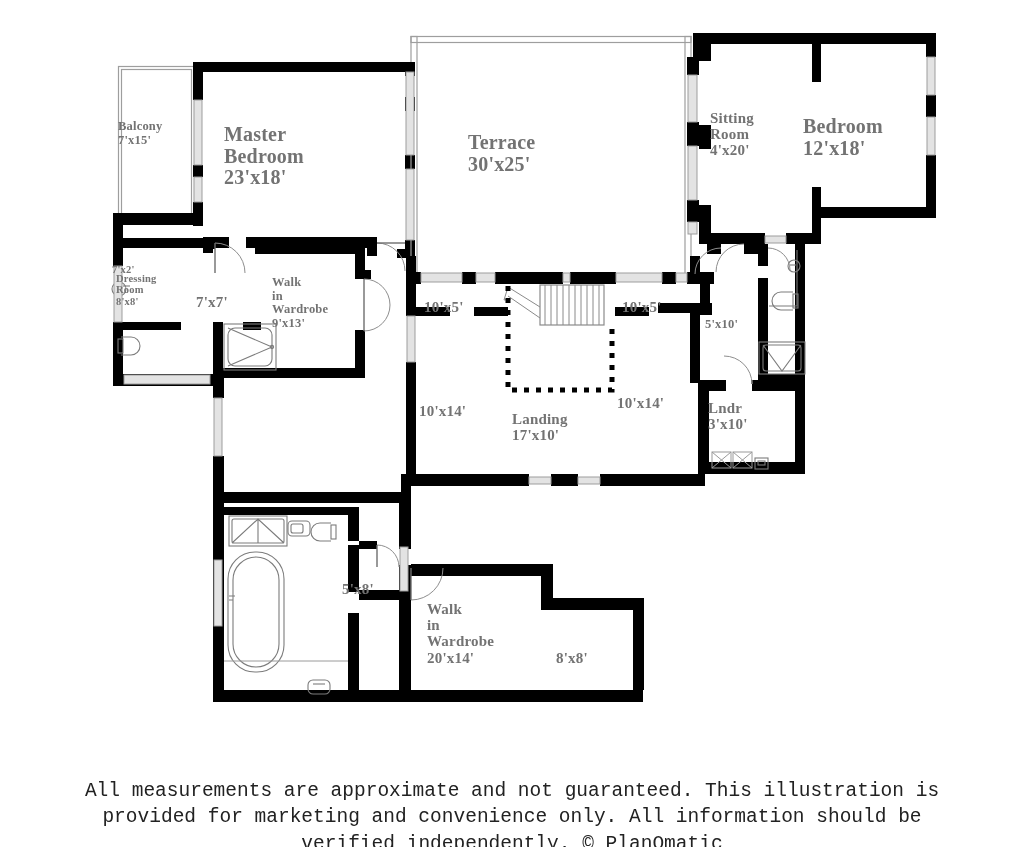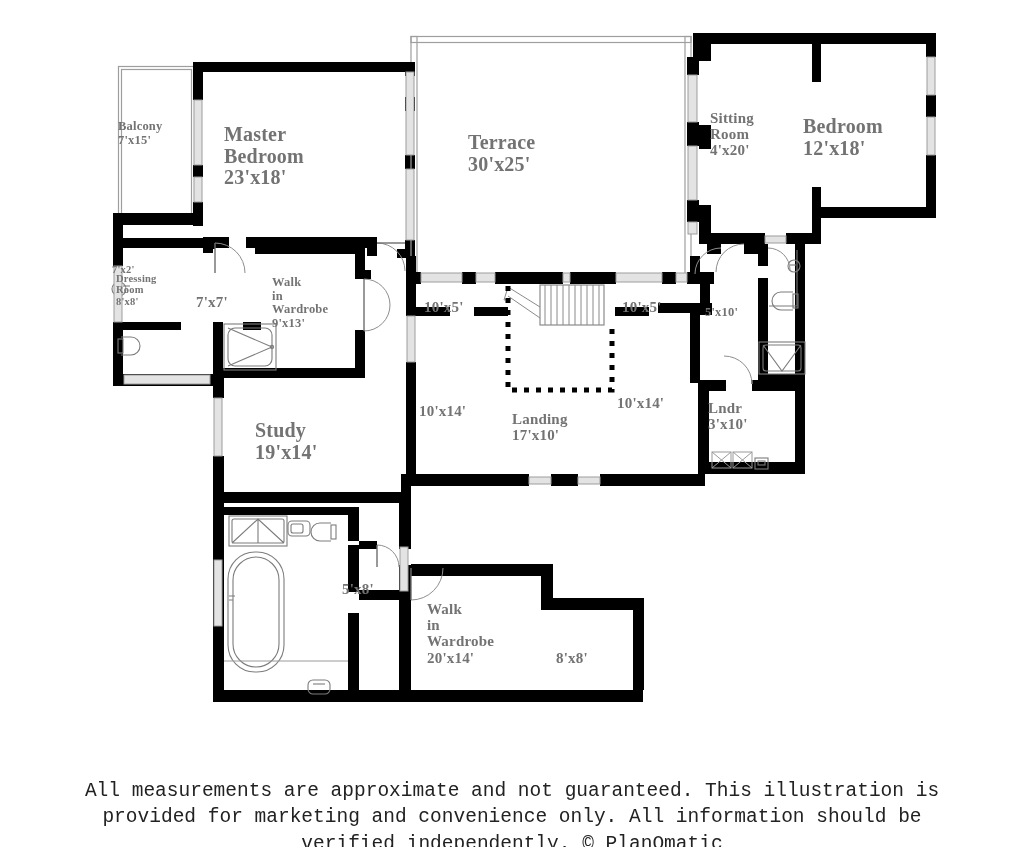--- a/index.html
+++ b/index.html
@@ -409,34 +409,32 @@
 
   <div class="room-label lbl-sm" style="left:272px; top:276px; width:88px;">Walk
 in
 Wardrobe
 9'x13'</div>
 
   <div class="room-label lbl-md" style="left:424px; top:299px; width:62px;">10'x5'</div>
 
   <div class="room-label lbl-md" style="left:622px; top:299px; width:62px;">10'x5'</div>
 
-  <div class="room-label lbl-sm" style="left:705px; top:306px; width:56px;">5'x10'</div>
+  <div class="room-label lbl-sm" style="left:705px; top:318px; width:56px;">5'x10'</div>
 
   <div class="room-label lbl-md" style="left:419px; top:403px; width:68px;">10'x14'</div>
 
   <div class="room-label lbl-md" style="left:512px; top:411px; width:88px;">Landing
 17'x10'</div>
 
   <div class="room-label lbl-md" style="left:617px; top:395px; width:68px;">10'x14'</div>
 
   <div class="room-label lbl-md" style="left:708px; top:400px; width:74px;">Lndr
 3'x10'</div>
 
-  <div class="room-label lbl-lg" style="left:255px; top:420px; width:120px;">Study
-19'x14'</div>
 
   <div class="room-label lbl-md" style="left:342px; top:581px; width:56px;">5'x8'</div>
 
   <div class="room-label lbl-md" style="left:427px; top:601px; width:106px;">Walk
 in
 Wardrobe
 20'x14'</div>
 
   <div class="room-label lbl-md" style="left:556px; top:650px; width:62px;">8'x8'</div>
 

